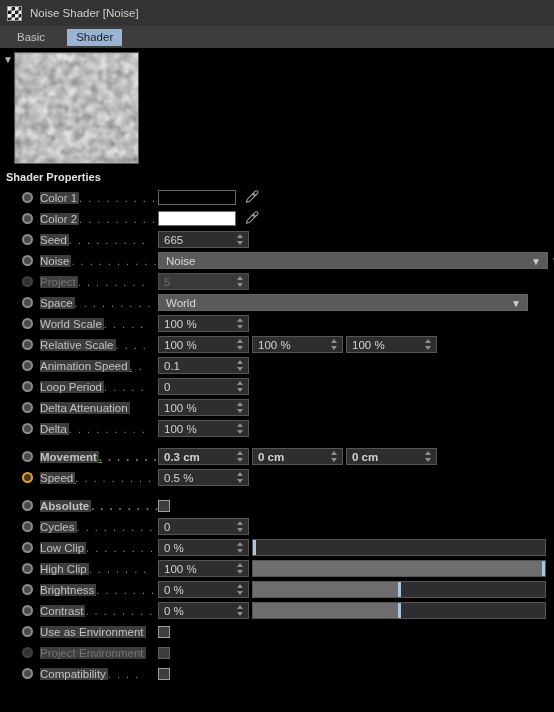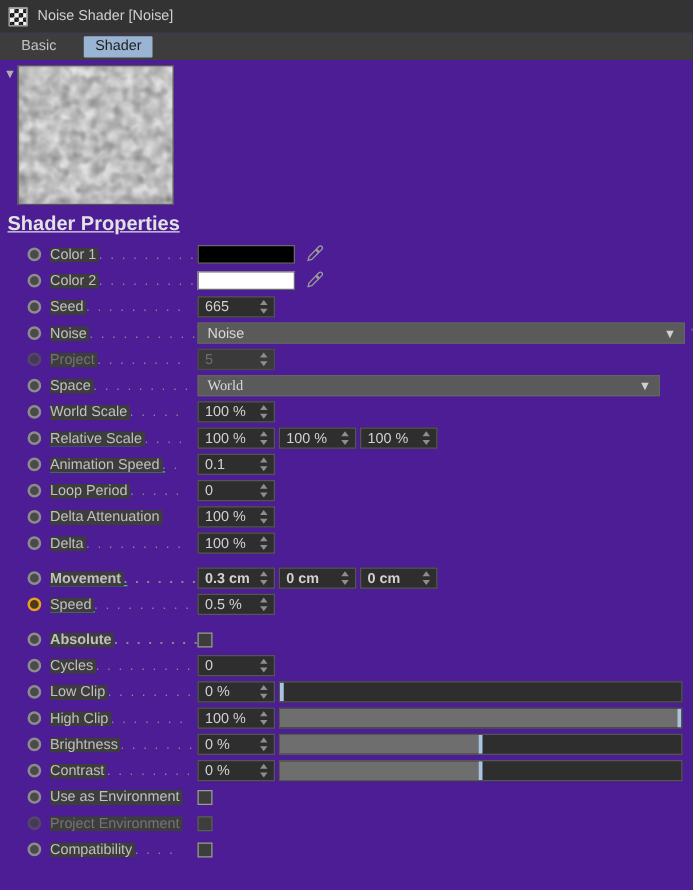--- a/index.html
+++ b/index.html
@@ -6,21 +6,21 @@
   html, body {
     width: 554px; height: 712px;
     background: #3a3a3a;
     font-family: "Liberation Sans", sans-serif;
     font-size: 11.5px;
     color: #c8c8c8;
     overflow: hidden;
   }
 
   
-  #window { width: 554px; height: 712px; background: #4c1d95; position: relative; display: flex; flex-direction: column; }
+  #window { width: 554px; height: 712px; background: #000000; position: relative; display: flex; flex-direction: column; }
 
   
   #titlebar { height: 26px; background: #333333; display: flex; align-items: center; padding-left: 7px; flex: 0 0 auto; }
   #titlebar .tico { width: 15px; height: 15px; border: 1px solid #9a9a9a; margin-right: 8px; flex: 0 0 auto;
     background-image:
       linear-gradient(45deg,#111 25%,transparent 25%,transparent 75%,#111 75%),
       linear-gradient(45deg,#111 25%,transparent 25%,transparent 75%,#111 75%);
     background-size: 7px 7px; background-position: 0 0, 3.5px 3.5px; background-color: #f2f2f2; }
   #titlebar .ttext { color: #cfcfcf; font-size: 11.5px; }
 
@@ -29,42 +29,42 @@
   .tab { height: 17px; padding: 0 9px; display: flex; align-items: center; font-size: 11.5px; color: #c4c4c4; border-radius: 1px; }
   .tab.sel { background: #9ab5d4; color: #1f1f1f; }
 
   
   #previewrow { display: flex; padding: 4px 0 3px 2px; flex: 0 0 auto; }
   #chev { width: 12px; color: #b0b0b0; font-size: 10px; line-height: 12px; text-align: center; padding-top: 2px; }
   #preview { width: 125px; height: 112px; border: 1px solid #555; position: relative; overflow: hidden; background: #8d8d8d; }
   #preview .noise { position: absolute; inset: 0; filter: blur(1.1px) contrast(150%); }
 
   
-  .sec { font-weight: bold; color: #e2e2e2; font-size: 16px; padding: 4px 0 4px 6px; flex: 0 0 auto; text-decoration: underline; }
+  .sec { font-weight: bold; color: #e2e2e2; font-size: 11px; padding: 4px 0 4px 6px; flex: 0 0 auto; }
 
   
   #body { flex: 1 1 auto; overflow: hidden; }
 
   
   .row { display: flex; align-items: center; height: 21px; padding-left: 22px; }
   .row.gap { margin-top: 7px; font-weight: bold; }
 
   .dot { width: 11px; height: 11px; border-radius: 50%; border: 2px solid #8c8c8c; background: #4a4a4a; flex: 0 0 auto; margin-right: 7px; }
   .dot.anim { border-color: #e8a020; background: #4a3a1c; }
   .dot.dis { border: 2px solid #565656; background: #434343; opacity: .75; }
 
   .lbl { position: relative; width: 118px; flex: 0 0 auto; color: #c0c0c0; white-space: nowrap;
          overflow: hidden; font-size: 11.5px; }
   .lbl.dis { color: #757575; }
   .lbl .nm { background: #3d3d3d; padding-right: 2px; position: relative; z-index: 1; }
   .lbl .dots { color: #8a8a8a; letter-spacing: 1.5px; font-size: 11px; }
   .lbl u.hl { position: absolute; left: 0; bottom: -1px; height: 2px; background: #33d633; display: block; border: 0; }
 
   
-  .num { width: 62px; height: 17px; background: #2e2e2e; border: 1px solid #555; color: #d2d2d2;
+  .num { width: 91px; height: 17px; background: #2e2e2e; border: 1px solid #555; color: #d2d2d2;
          font-size: 11.5px; display: flex; align-items: center; padding-left: 5px; position: relative; flex: 0 0 auto; margin-right: 3px; }
   .num.dis { color: #6e6e6e; border-color: #4a4a4a; background: #3a3a3a; }
   .num .sp { position: absolute; right: 3px; top: 1px; width: 9px; height: 13px; }
   .num .sp:before, .num .sp:after { content: ""; position: absolute; left: 1px; width: 0; height: 0;
         border-left: 3.5px solid transparent; border-right: 3.5px solid transparent; }
   .num .sp:before { top: 1px; border-bottom: 4px solid #8e8e8e; }
   .num .sp:after { bottom: 1px; border-top: 4px solid #8e8e8e; }
 
   .swatch { width: 78px; height: 15px; border: 1px solid #6a6a6a; flex: 0 0 auto; }
   .eyed { width: 18px; height: 17px; margin-left: 8px; flex: 0 0 auto; color: #9a9a9a; }
@@ -163,21 +163,21 @@
         <div class="dot dis"></div>
         <div class="lbl dis"><span class="nm">Project</span><span class="dots">. . . . . . . .</span></div>
         <div class="num dis">
           <span>5</span>
           <span class="sp"></span>
         </div>
       </div>
       <div class="row">
         <div class="dot"></div>
         <div class="lbl"><span class="nm">Space</span><span class="dots">. . . . . . . . .</span></div>
-        <div class="sel2" style="width: 370px; font-family: Liberation Serif, serif;">
+        <div class="sel2" style="width: 370px;">
           <span>World</span>
           <span class="cv">▼</span>
         </div>
       </div>
       <div class="row">
         <div class="dot"></div>
         <div class="lbl"><span class="nm">World Scale</span><span class="dots">. . . . .</span></div>
         <div class="num">
           <span>100 %</span>
           <span class="sp"></span>

